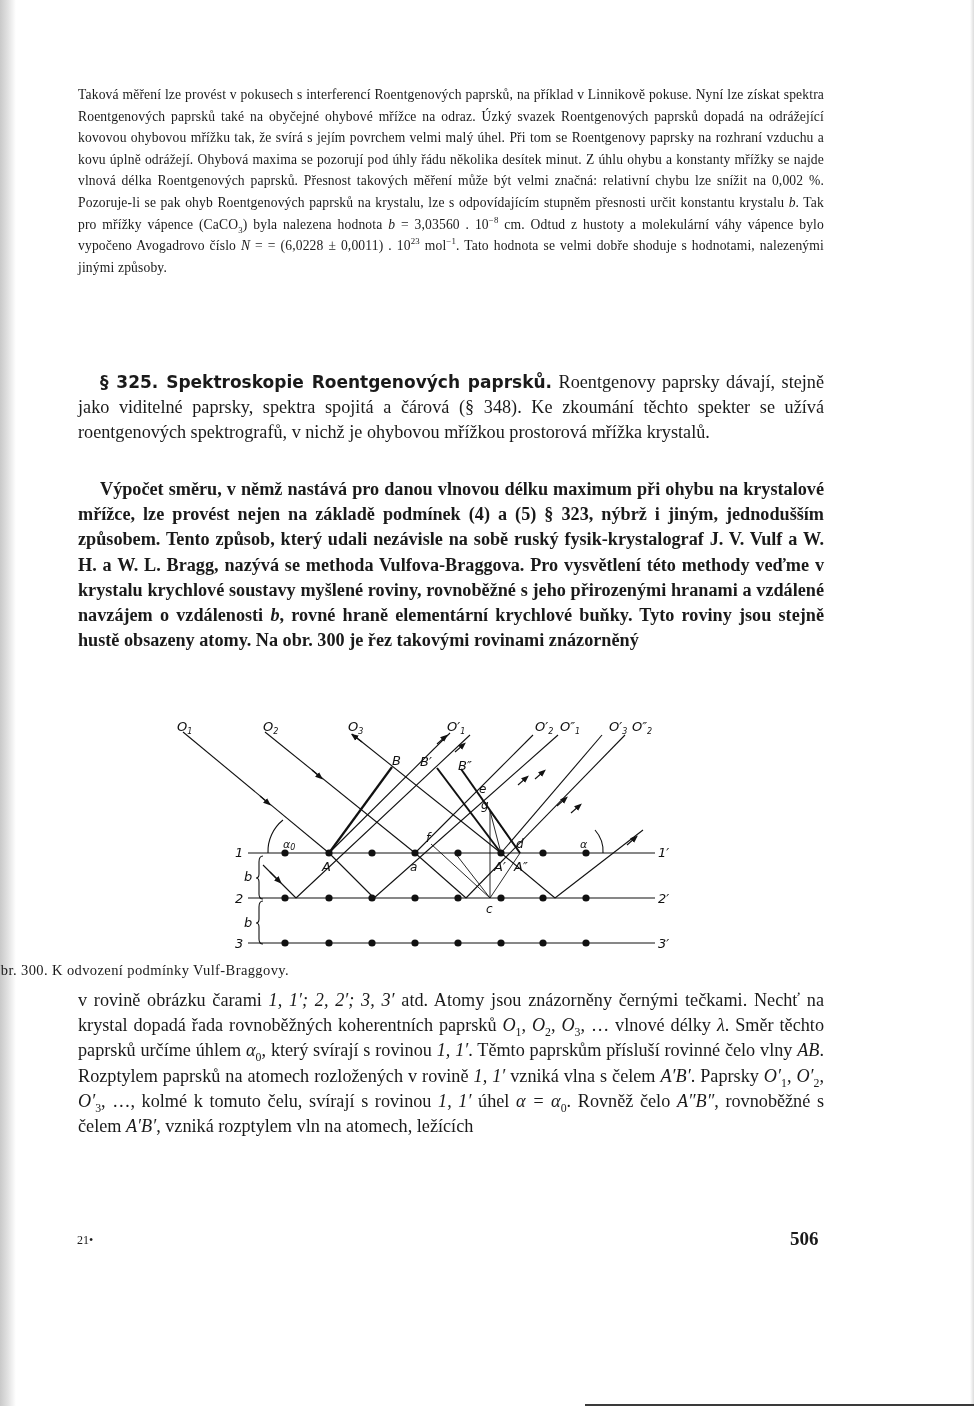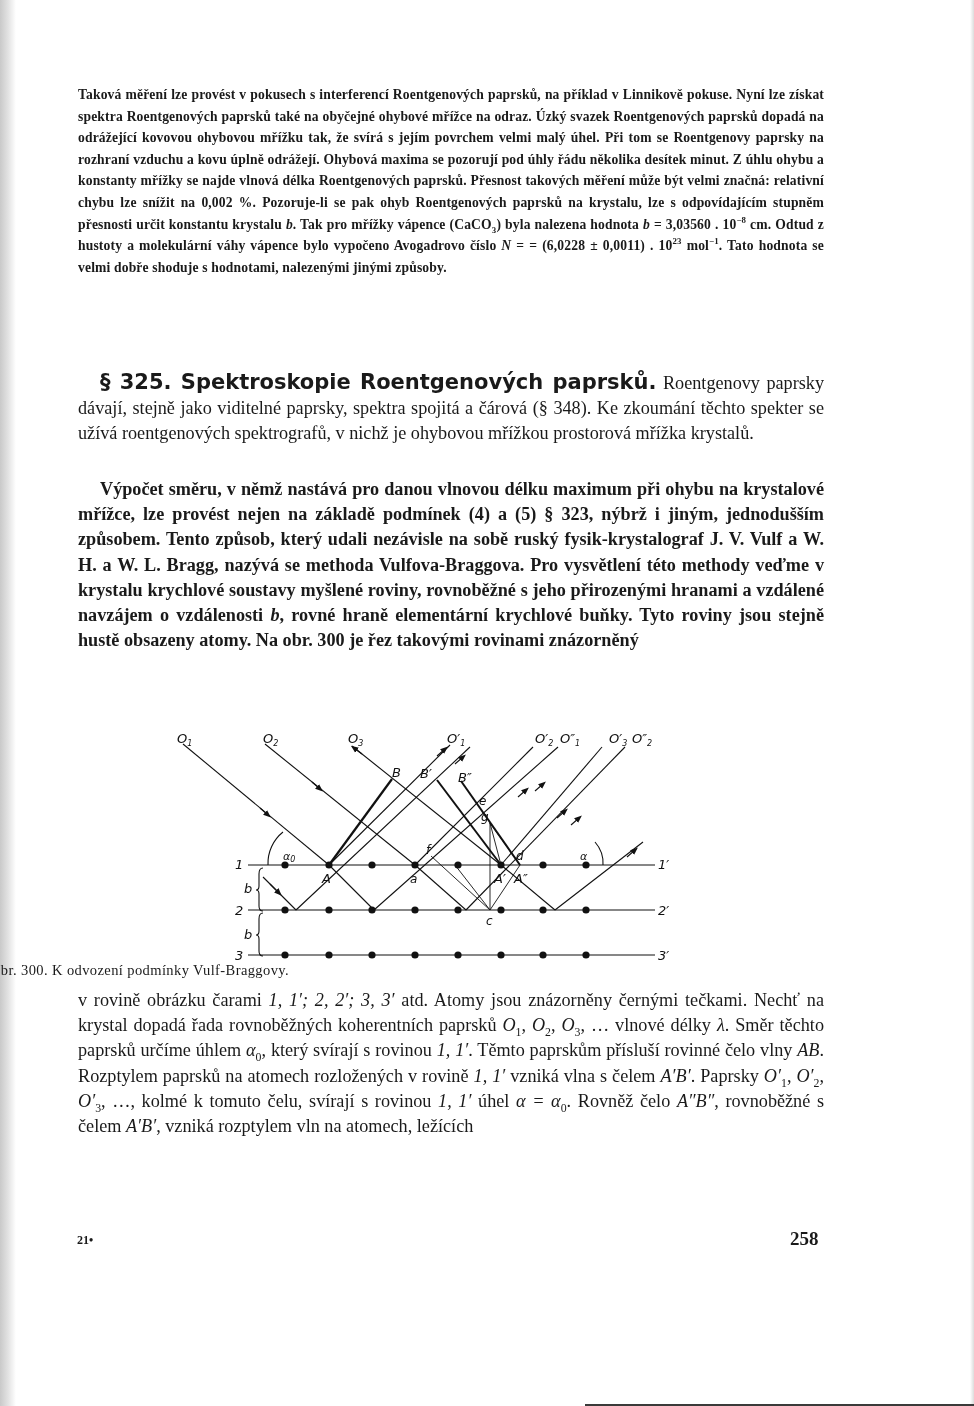--- a/index.html
+++ b/index.html
@@ -19,45 +19,45 @@
   }
   .bottom-edge {
     position:absolute; left:585px; right:0; bottom:0; height:2px; background:#3a3a3a;
   }
   .small-text {
     position:absolute; left:78px; top:84px; width:746px;
     font-family:"Liberation Serif","DejaVu Serif",serif;
     font-size:13.6px; line-height:21.6px; text-align:justify;
     letter-spacing:0.15px;
   }
-  .small-text p { margin:0;font-weight:bold; }
+  .small-text p { margin:0; }
   .big-text {
     position:absolute; left:78px; width:746px;
     font-family:"Liberation Serif","DejaVu Serif",serif;
     font-size:18.2px; line-height:25.2px; text-align:justify;
   }
   .big-text p { margin:0; }
   .indent { text-indent:22px; }
   .section-head {
     font-family:"DejaVu Sans","Liberation Sans",sans-serif;
-    font-weight:bold; font-size:21px;
+    font-weight:bold; font-size:17px;
   }
   .i { font-style:italic; }
   sub, sup { font-size:65%; line-height:0; }
-  .figure { position:absolute; left:0; top:12px; width:974px; height:1196px; pointer-events:none; }
+  .figure { position:absolute; left:0; top:0; width:974px; height:1196px; pointer-events:none; }
   .figure svg { position:absolute; left:0; top:0; }
   .fig-label { font-family:"DejaVu Sans","Liberation Sans",sans-serif; font-style:italic; fill:#111; }
   .caption {
     position:absolute; left:0; width:974px; top:962px; 
     font-family:"Liberation Serif","DejaVu Serif",serif; font-size:14.5px; letter-spacing:0.4px;
   }
   .caption span { position:relative; left:-10px; }
   .footer-left {
     position:absolute; left:77px; top:1233px;
-    font-family:"Liberation Serif",serif; font-weight:bold; font-size:12px;
+    font-family:"Liberation Serif",serif; font-weight:normal; font-size:12px;
   }
   .footer-right {
     position:absolute; left:790px; top:1228px;
     font-family:"Liberation Serif",serif; font-weight:bold; font-size:19px;
   }
 </style>
 </head>
 <body>
 
 <div class="scan-shadow"></div>
@@ -209,13 +209,13 @@
 
 <div class="caption"><span>Obr. 300. K odvození podmínky Vulf-Braggovy.</span></div>
 
 <div class="big-text" style="top:988px;">
   <p>
     <span>v rovině obrázku čarami </span><span class="i">1, 1′; 2, 2′; 3, 3′</span><span> atd. Atomy jsou znázorněny černými tečkami. Nechť na krystal dopadá řada rovnoběžných koherentních paprsků </span><span class="i">O</span><sub>1</sub><span>, </span><span class="i">O</span><sub>2</sub><span>, </span><span class="i">O</span><sub>3</sub><span>, … vlnové délky </span><span class="i">λ</span><span>. Směr těchto paprsků určíme úhlem </span><span class="i">α</span><sub>0</sub><span>, který svírají s rovinou </span><span class="i">1, 1′</span><span>. Těmto paprskům přísluší rovinné čelo vlny </span><span class="i">AB</span><span>. Rozptylem paprsků na atomech rozložených v rovině </span><span class="i">1, 1′</span><span> vzniká vlna s čelem </span><span class="i">A′B′</span><span>. Paprsky </span><span class="i">O′</span><sub>1</sub><span>, </span><span class="i">O′</span><sub>2</sub><span>, </span><span class="i">O′</span><sub>3</sub><span>, …, kolmé k tomuto čelu, svírají s rovinou </span><span class="i">1, 1′</span><span> úhel </span><span class="i">α = α</span><sub>0</sub><span>. Rovněž čelo </span><span class="i">A″B″</span><span>, rovnoběžné s čelem </span><span class="i">A′B′</span><span>, vzniká rozptylem vln na atomech, ležících</span>
   </p>
 </div>
 
 <div class="footer-left">21•</div>
-<div class="footer-right">258</div>
+<div class="footer-right">506</div>
 
 </body></html>

